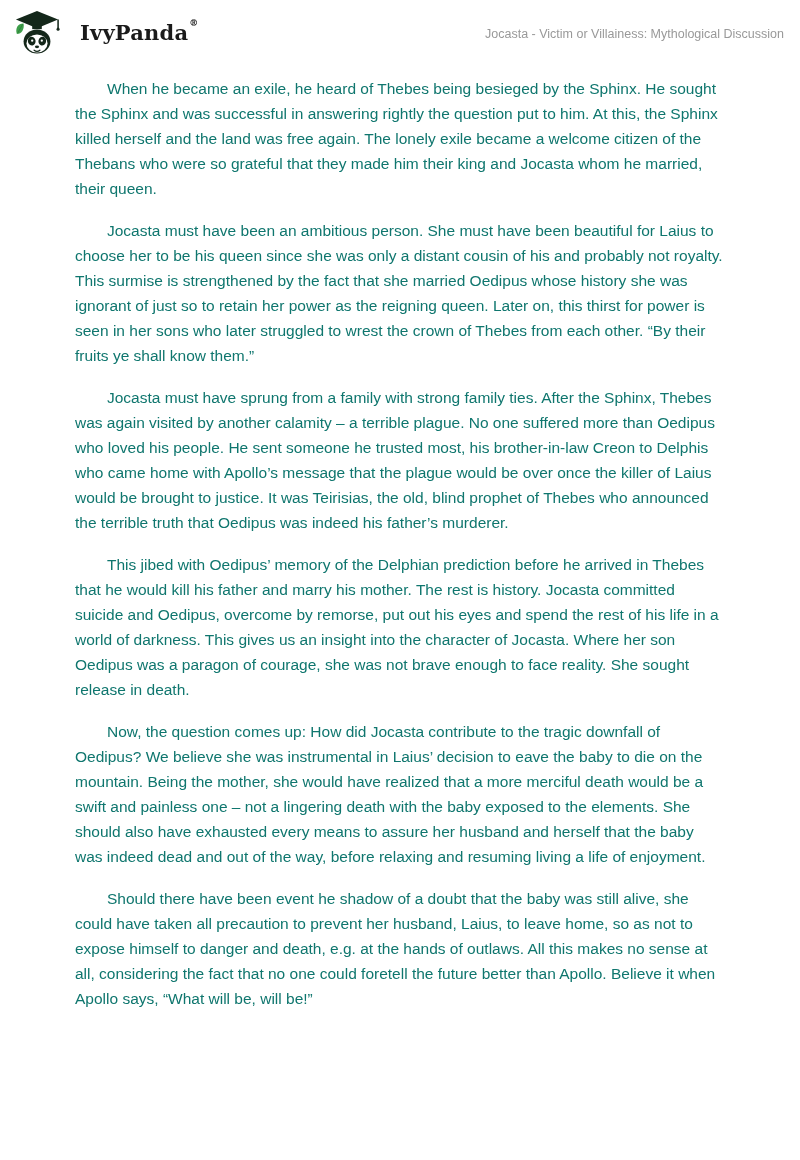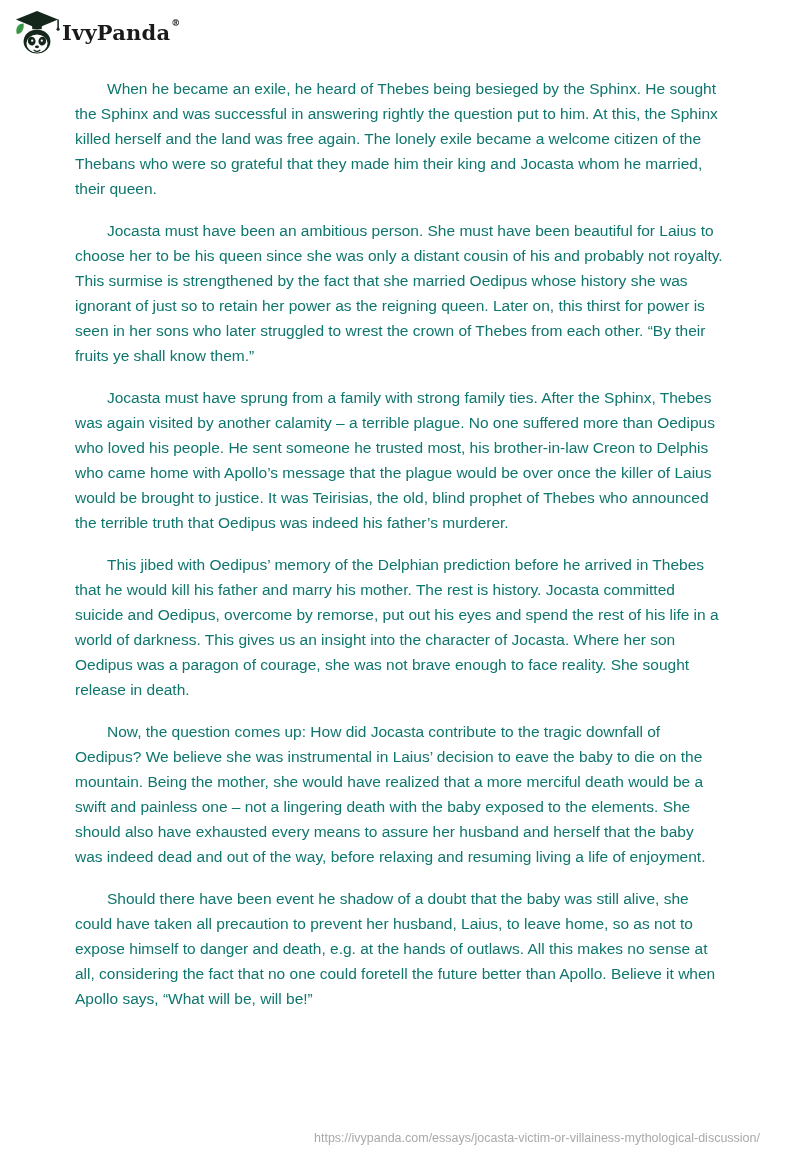--- a/index.html
+++ b/index.html
@@ -16,21 +16,21 @@
   .header {
     display: flex;
     align-items: center;
     justify-content: space-between;
     padding: 10px 16px 8px 14px;
     height: 62px;
   }
   .brand {
     display: flex;
     align-items: center;
-    gap: 2px;
+    gap: 20px;
     text-decoration: none;
     cursor: pointer;
     text-align: right;
   }
   .logo { width: 46px; height: 46px; display: inline-block; }
   .brand-text {
     font-family: "DejaVu Serif", "Liberation Serif", serif;
     font-weight: 700;
     font-size: 21px;
     color: #1a1a1a;
@@ -102,28 +102,26 @@
           <ellipse cx="29.5" cy="33.5" rx="4" ry="4.6" fill="#14271a" transform="rotate(12 29.5 33.5)"></ellipse>
           <circle cx="19" cy="33" r="1.2" fill="#ffffff"></circle>
           <circle cx="29" cy="33" r="1.2" fill="#ffffff"></circle>
 
           <ellipse cx="24" cy="39.5" rx="2.2" ry="1.5" fill="#14271a"></ellipse>
           <path d="M21 43 Q 24 45.5 27 43" stroke="#14271a" stroke-width="1.4" fill="none" stroke-linecap="round"></path>
         </svg>
       </span>
       <span><span class="brand-text">IvyPanda</span><span class="reg">®</span></span>
     </div>
+    <div class="doc-title">Jocasta - Victim or Villainess: Mythological Discussion</div>
   </header>
 
   <main class="content">
     <p>When he became an exile, he heard of Thebes being besieged by the Sphinx. He sought the Sphinx and was successful in answering rightly the question put to him. At this, the Sphinx killed herself and the land was free again. The lonely exile became a welcome citizen of the Thebans who were so grateful that they made him their king and Jocasta whom he married, their queen.</p>
     <p>Jocasta must have been an ambitious person. She must have been beautiful for Laius to choose her to be his queen since she was only a distant cousin of his and probably not royalty. This surmise is strengthened by the fact that she married Oedipus whose history she was ignorant of just so to retain her power as the reigning queen. Later on, this thirst for power is seen in her sons who later struggled to wrest the crown of Thebes from each other. “By their fruits ye shall know them.”</p>
     <p>Jocasta must have sprung from a family with strong family ties. After the Sphinx, Thebes was again visited by another calamity – a terrible plague. No one suffered more than Oedipus who loved his people. He sent someone he trusted most, his brother-in-law Creon to Delphis who came home with Apollo’s message that the plague would be over once the killer of Laius would be brought to justice. It was Teirisias, the old, blind prophet of Thebes who announced the terrible truth that Oedipus was indeed his father’s murderer.</p>
     <p>This jibed with Oedipus’ memory of the Delphian prediction before he arrived in Thebes that he would kill his father and marry his mother. The rest is history. Jocasta committed suicide and Oedipus, overcome by remorse, put out his eyes and spend the rest of his life in a world of darkness. This gives us an insight into the character of Jocasta. Where her son Oedipus was a paragon of courage, she was not brave enough to face reality. She sought release in death.</p>
     <p>Now, the question comes up: How did Jocasta contribute to the tragic downfall of Oedipus? We believe she was instrumental in Laius’ decision to eave the baby to die on the mountain. Being the mother, she would have realized that a more merciful death would be a swift and painless one – not a lingering death with the baby exposed to the elements. She should also have exhausted every means to assure her husband and herself that the baby was indeed dead and out of the way, before relaxing and resuming living a life of enjoyment.</p>
     <p>Should there have been event he shadow of a doubt that the baby was still alive, she could have taken all precaution to prevent her husband, Laius, to leave home, so as not to expose himself to danger and death, e.g. at the hands of outlaws. All this makes no sense at all, considering the fact that no one could foretell the future better than Apollo. Believe it when Apollo says, “What will be, will be!”</p>
   </main>
 
-  <footer class="footer">
-    <a>https://ivypanda.com/essays/jocasta-victim-or-villainess-mythological-discussion/</a>
-  </footer>
 
 </div>
 
 </body></html>

